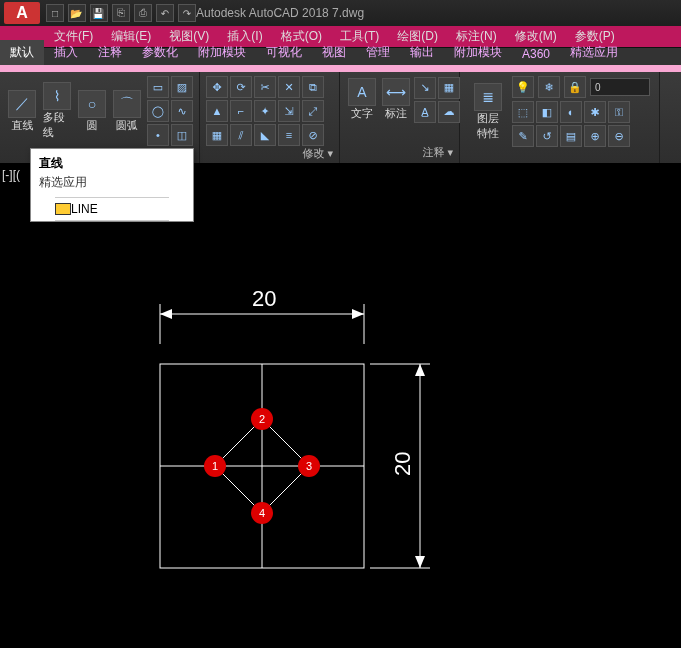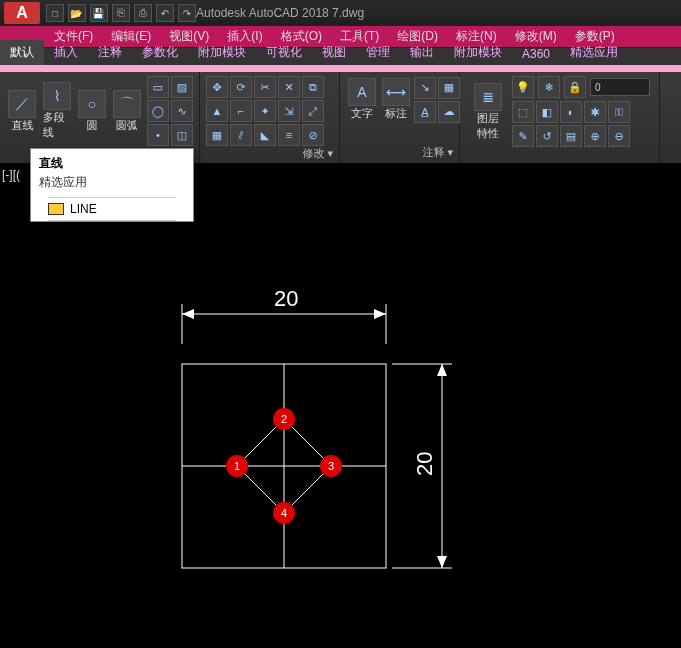--- a/index.html
+++ b/index.html
@@ -135,43 +135,43 @@
     background: #fff;
     border: 1px solid #888;
     box-shadow: 2px 2px 6px rgba(0,0,0,.4);
     color: #000;
     font-size: 12px;
     z-index: 10;
   }
   .tooltip .tt-title { padding: 6px 8px 2px; font-weight: bold; }
   .tooltip .tt-sub { padding: 0 8px 6px; color: #333; }
   .tooltip .tt-cmd {
-    margin: 0 17px; padding: 4px 0;
+    margin: 0 24px; padding: 4px 0;
     border-top: 1px solid #ccc; border-bottom: 1px solid #ccc;
-    display: flex; align-items: center; gap: 6px;
+    display: flex; align-items: center; 
   }
   .tooltip .tt-cmd .ic {
     width: 16px; height: 12px; background: #ffcc33; display:inline-block;
     border:1px solid #333;
   }
   .tooltip .tt-help { padding: 6px 8px; }
   
   .canvas {
     position: absolute;
     left: 0; top: 164px;
     width: 681px; height: 484px;
     background: #000;
   }
   .vpt {
     position:absolute; left:2px; top:4px;
     color:#ddd; font-size:12px;
   }
   .drawing {
     position: absolute;
-    left: 132px; top: 120px;
+    left: 110px; top: 120px;
   }
   svg text { fill:#fff; font-family:Arial; }
   .marker { fill:#d00; }
   .marker-txt { fill:#fff; font-size:11px; text-anchor:middle; }
   .row-layer {display:flex; gap:4px; align-items:center;}
   .layer-combo {
     width:60px; height:18px; background:#222; border:1px solid #555;
     color:#ccc; font-size:10px; display:flex; align-items:center; padding:0 4px;
   }
 </style>

